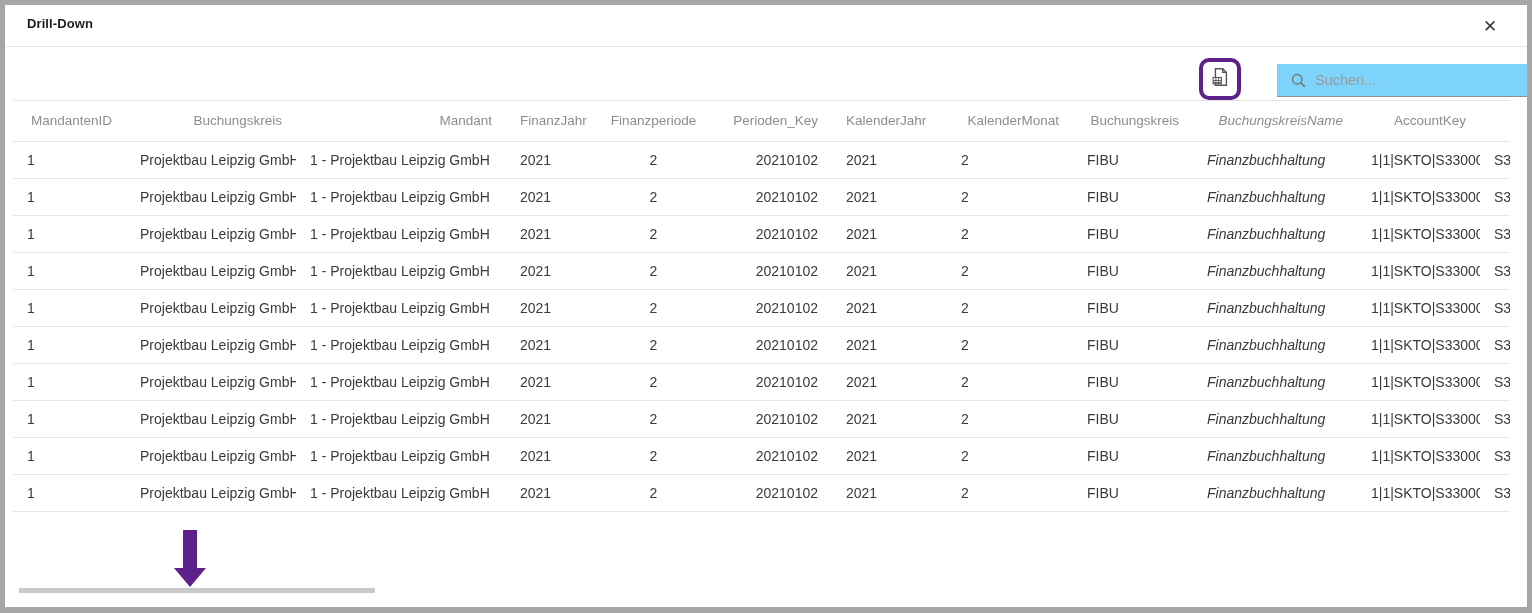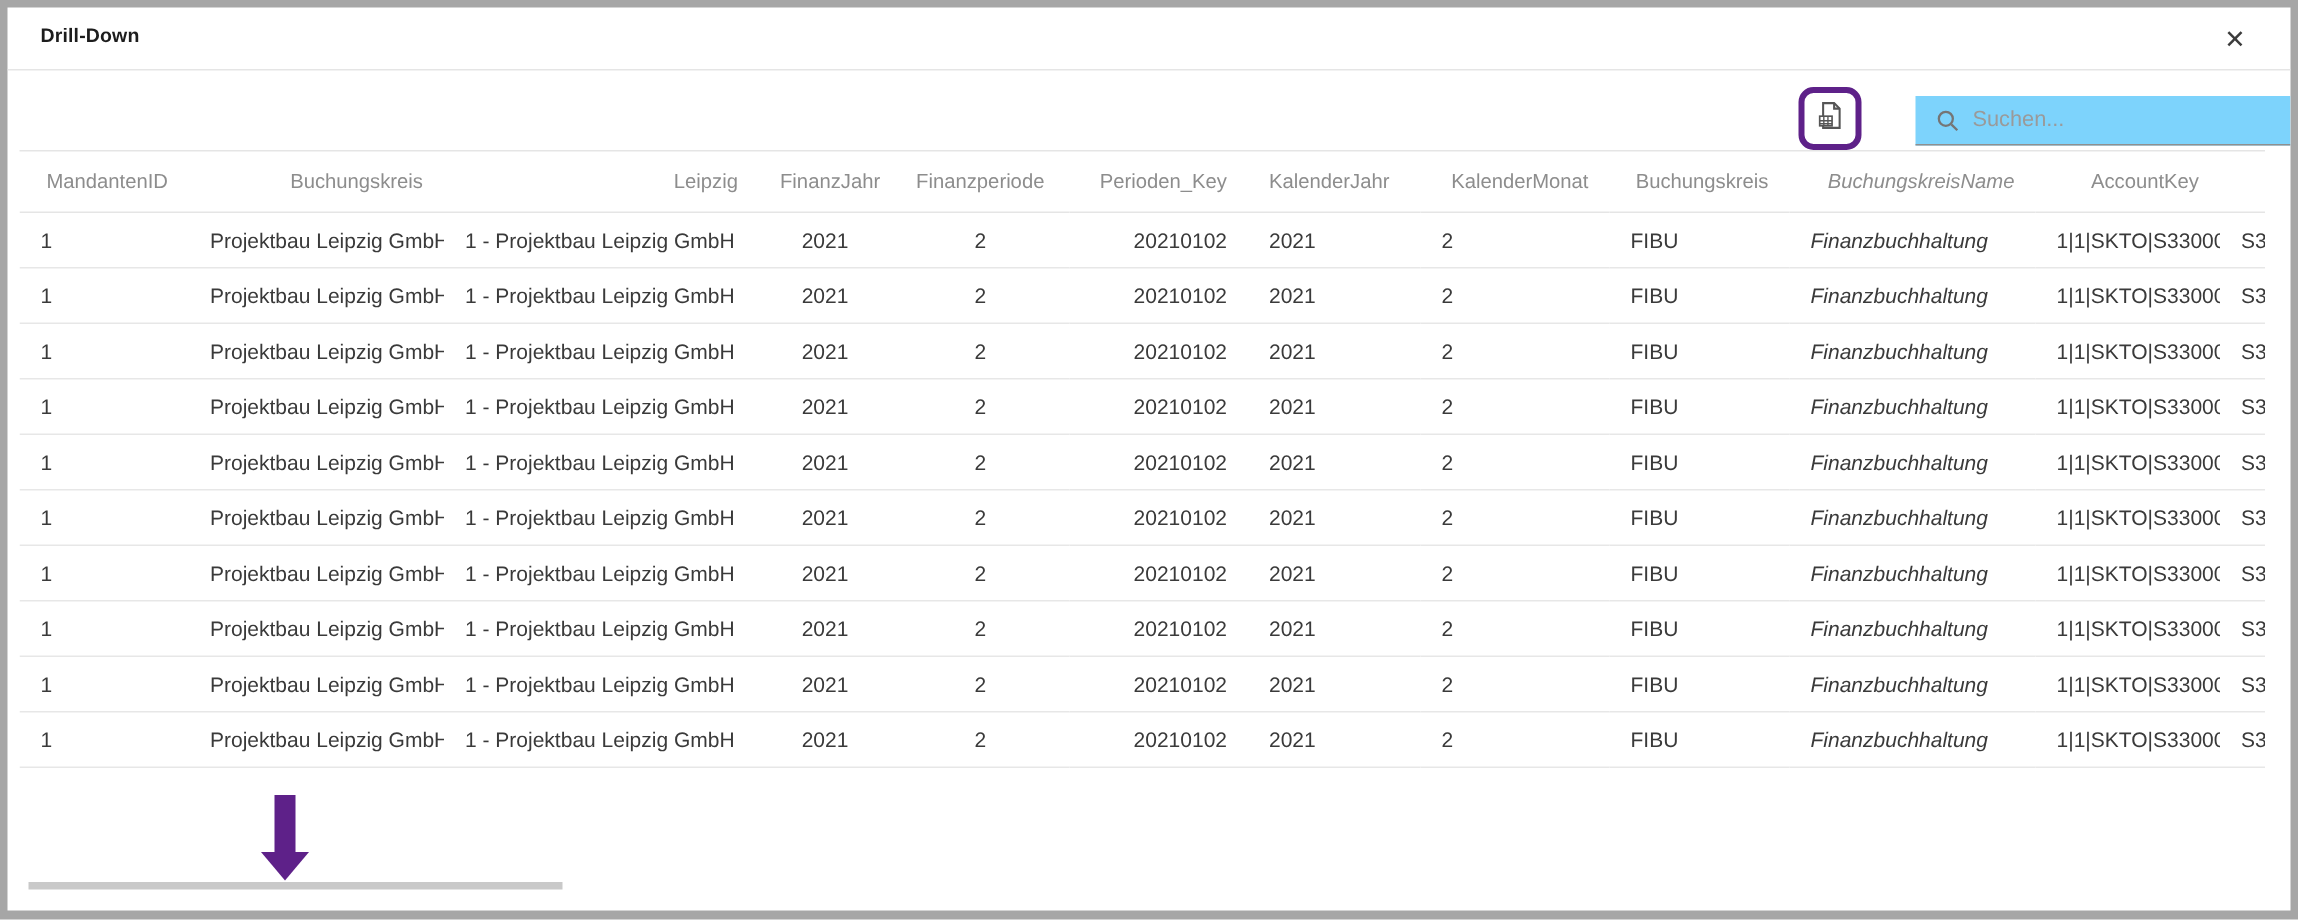--- a/index.html
+++ b/index.html
@@ -70,21 +70,21 @@
     height:40px;font-size:13.5px;color:var(--head-text);
     text-align:right;border-bottom:1px solid var(--line);
   }
   .grid td{
     height:37px;font-size:14px;color:var(--cell-text);
     text-align:left;border-bottom:1px solid #e7e7e7;
   }
   .grid th:nth-child(1),.grid td:nth-child(1){width:113px;}
   .grid th:nth-child(2),.grid td:nth-child(2){width:170px;}
   .grid th:nth-child(3),.grid td:nth-child(3){width:210px;}
-  .grid th:nth-child(4),.grid td:nth-child(4){width:88px;text-align:center;}
+  .grid th:nth-child(4),.grid td:nth-child(4){width:88px;text-align:left;}
   .grid th:nth-child(5),.grid td:nth-child(5){width:119px;text-align:center;}
   .grid th:nth-child(6),.grid td:nth-child(6){width:119px;text-align:right;}
   .grid th:nth-child(7),.grid td:nth-child(7){width:115px;text-align:left;}
   .grid th:nth-child(8),.grid td:nth-child(8){width:126px;}
   .grid th:nth-child(9),.grid td:nth-child(9){width:120px;}
   .grid th:nth-child(10),.grid td:nth-child(10){width:164px;font-style:italic;}
   .grid th:nth-child(11),.grid td:nth-child(11){width:123px;}
   .grid th:nth-child(12),.grid td:nth-child(12){width:120px;}
   
   .arrow-annotation{position:absolute;left:168px;top:525px;width:40px;height:56px;}
@@ -131,21 +131,21 @@
       <input class="search-input" type="text" placeholder="Suchen..." style="">
     </div>
   </div>
 
   <div class="table-wrap">
     <table class="grid">
       <thead>
         <tr id="header-row">
             <th>MandantenID</th>
             <th>Buchungskreis</th>
-            <th>Leipzig</th>
+            <th>Mandant</th>
             <th>FinanzJahr</th>
             <th>Finanzperiode</th>
             <th>Perioden_Key</th>
             <th>KalenderJahr</th>
             <th>KalenderMonat</th>
             <th>Buchungskreis</th>
             <th>BuchungskreisName</th>
             <th>AccountKey</th>
             <th>Konto</th>
           </tr>

